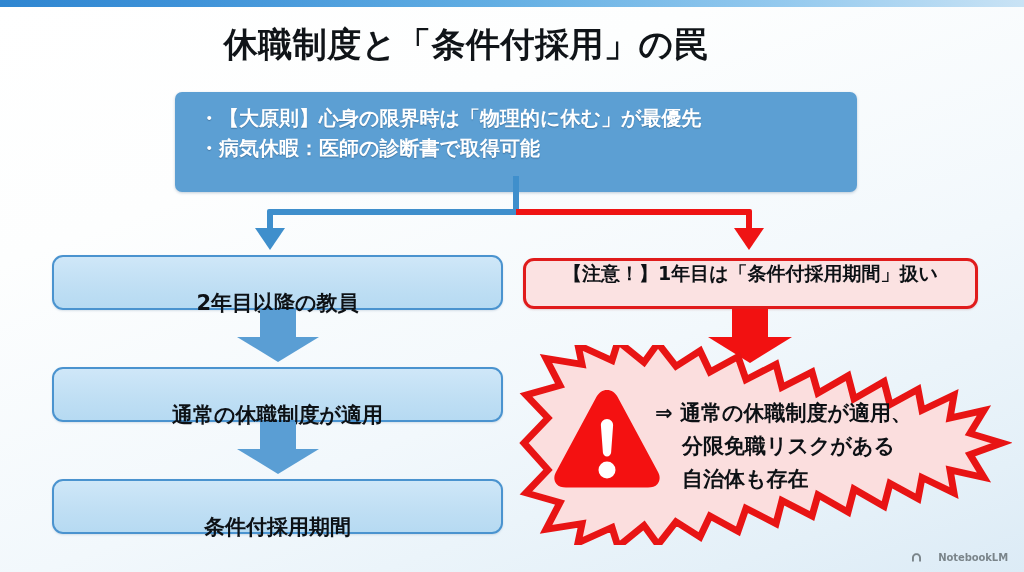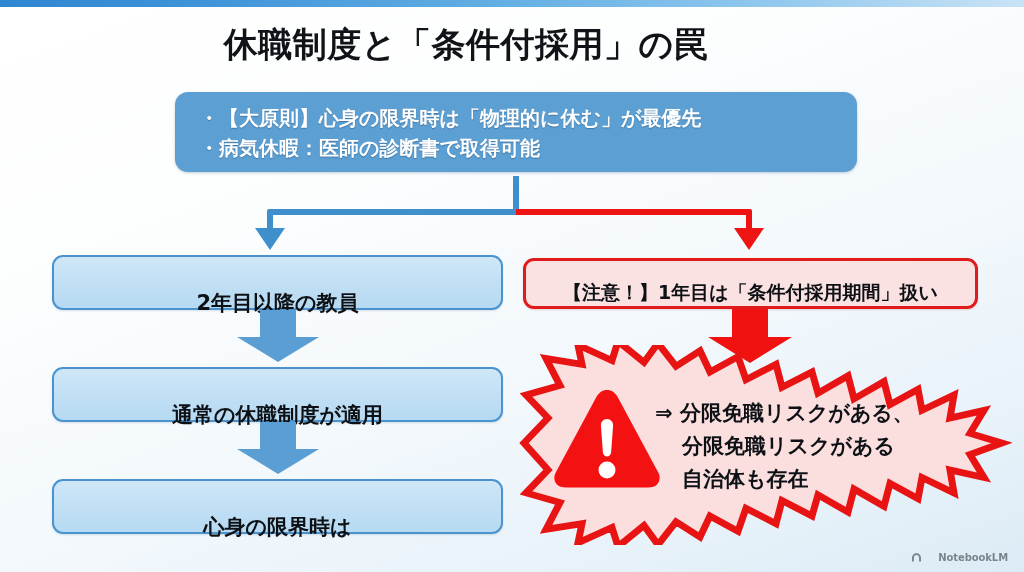--- a/index.html
+++ b/index.html
@@ -34,23 +34,23 @@
     font-weight:bold;
     color:#101418;
     letter-spacing:0.5px;
     white-space:nowrap;
   }
 
   
   .banner {
     position:absolute;
     left:175px; top:92px;
-    width:682px; height:80px;
+    width:682px; height:100px;
     background:#5c9fd3;
-    border-radius:13px;
+    border-radius:7px;
     box-shadow:0 1px 3px rgba(40,80,120,.28);
     padding:11px 0 0 24px;
   }
   .banner-line {
     color:#ffffff;
     font-size:20px;
     font-weight:bold;
     line-height:30px;
     text-shadow:0 1px 1px rgba(20,50,80,.35);
     white-space:nowrap;
@@ -139,21 +139,21 @@
   #ba2 { left:237px; top:422px; }
 
   
   .rbox {
     position:absolute;
     left:523px; top:258px;
     width:455px; height:51px;
     background:#fbe2e2;
     border:3px solid #e01b1b;
     border-radius:11px;
-    display:flex; align-items:flex-end; justify-content:center;
+    display:flex; align-items:flex-start; justify-content:center;
     box-shadow:0 1px 2px rgba(140,40,40,.18);
   }
   .rbox span {
     font-size:19px;
     font-weight:bold;
     color:#0d1115;
     white-space:nowrap;
   }
 
   
@@ -249,21 +249,21 @@
   <div class="lbox" id="lbox2">
     <span>通常の休職制度が適用</span>
   </div>
 
   <div class="blk-arrow" id="ba2">
     <div class="shaft"></div>
     <div class="head"></div>
   </div>
 
   <div class="lbox" id="lbox3">
-    <span>心身の限界時は</span>
+    <span>条件付採用期間</span>
   </div>
 
   <div class="rbox">
     <span>【注意！】1年目は「条件付採用期間」扱い</span>
   </div>
 
   <div id="ra1">
     <div class="shaft"></div>
     <div class="head"></div>
   </div>
@@ -276,21 +276,21 @@
 
   <div class="warn-icon">
     <svg viewBox="0 0 112 104" aria-hidden="true">
       <path d="M56 4 C60.5 4 64 6.5 66.5 10.8 L107 86 C109.5 90.5 109 95 106.5 98 C104.3 100.7 101 101.5 97 101.5 L15 101.5 C11 101.5 7.7 100.7 5.5 98 C3 95 2.5 90.5 5 86 L45.5 10.8 C48 6.5 51.5 4 56 4 Z" fill="#f41111"></path>
       <path d="M56 33 C59.6 33 62.4 36 62.1 39.5 L60.1 66.5 C59.9 68.8 58.2 70.5 56 70.5 C53.8 70.5 52.1 68.8 51.9 66.5 L49.9 39.5 C49.6 36 52.4 33 56 33 Z" fill="#ffffff"></path>
       <circle cx="56" cy="84" r="8.5" fill="#ffffff"></circle>
     </svg>
   </div>
 
   <div class="burst-text">
-    <div class="bl">⇒ 分限免職リスクがある、</div>
+    <div class="bl">⇒ 通常の休職制度が適用、</div>
     <div class="bl indent">分限免職リスクがある</div>
     <div class="bl indent">自治体も存在</div>
   </div>
 
   <div class="watermark">
     <span>
       <svg width="11" height="11" viewBox="0 0 11 11" aria-hidden="true">
         <path d="M5.5 1.2 C2.9 1.2 1 3.3 1 6 L1 9.6 L2.9 9.6 L2.9 6 C2.9 4.4 4 3.1 5.5 3.1 C7 3.1 8.1 4.4 8.1 6 L8.1 9.6 L10 9.6 L10 6 C10 3.3 8.1 1.2 5.5 1.2 Z" fill="#3d4548"></path>
       </svg>
     </span>

